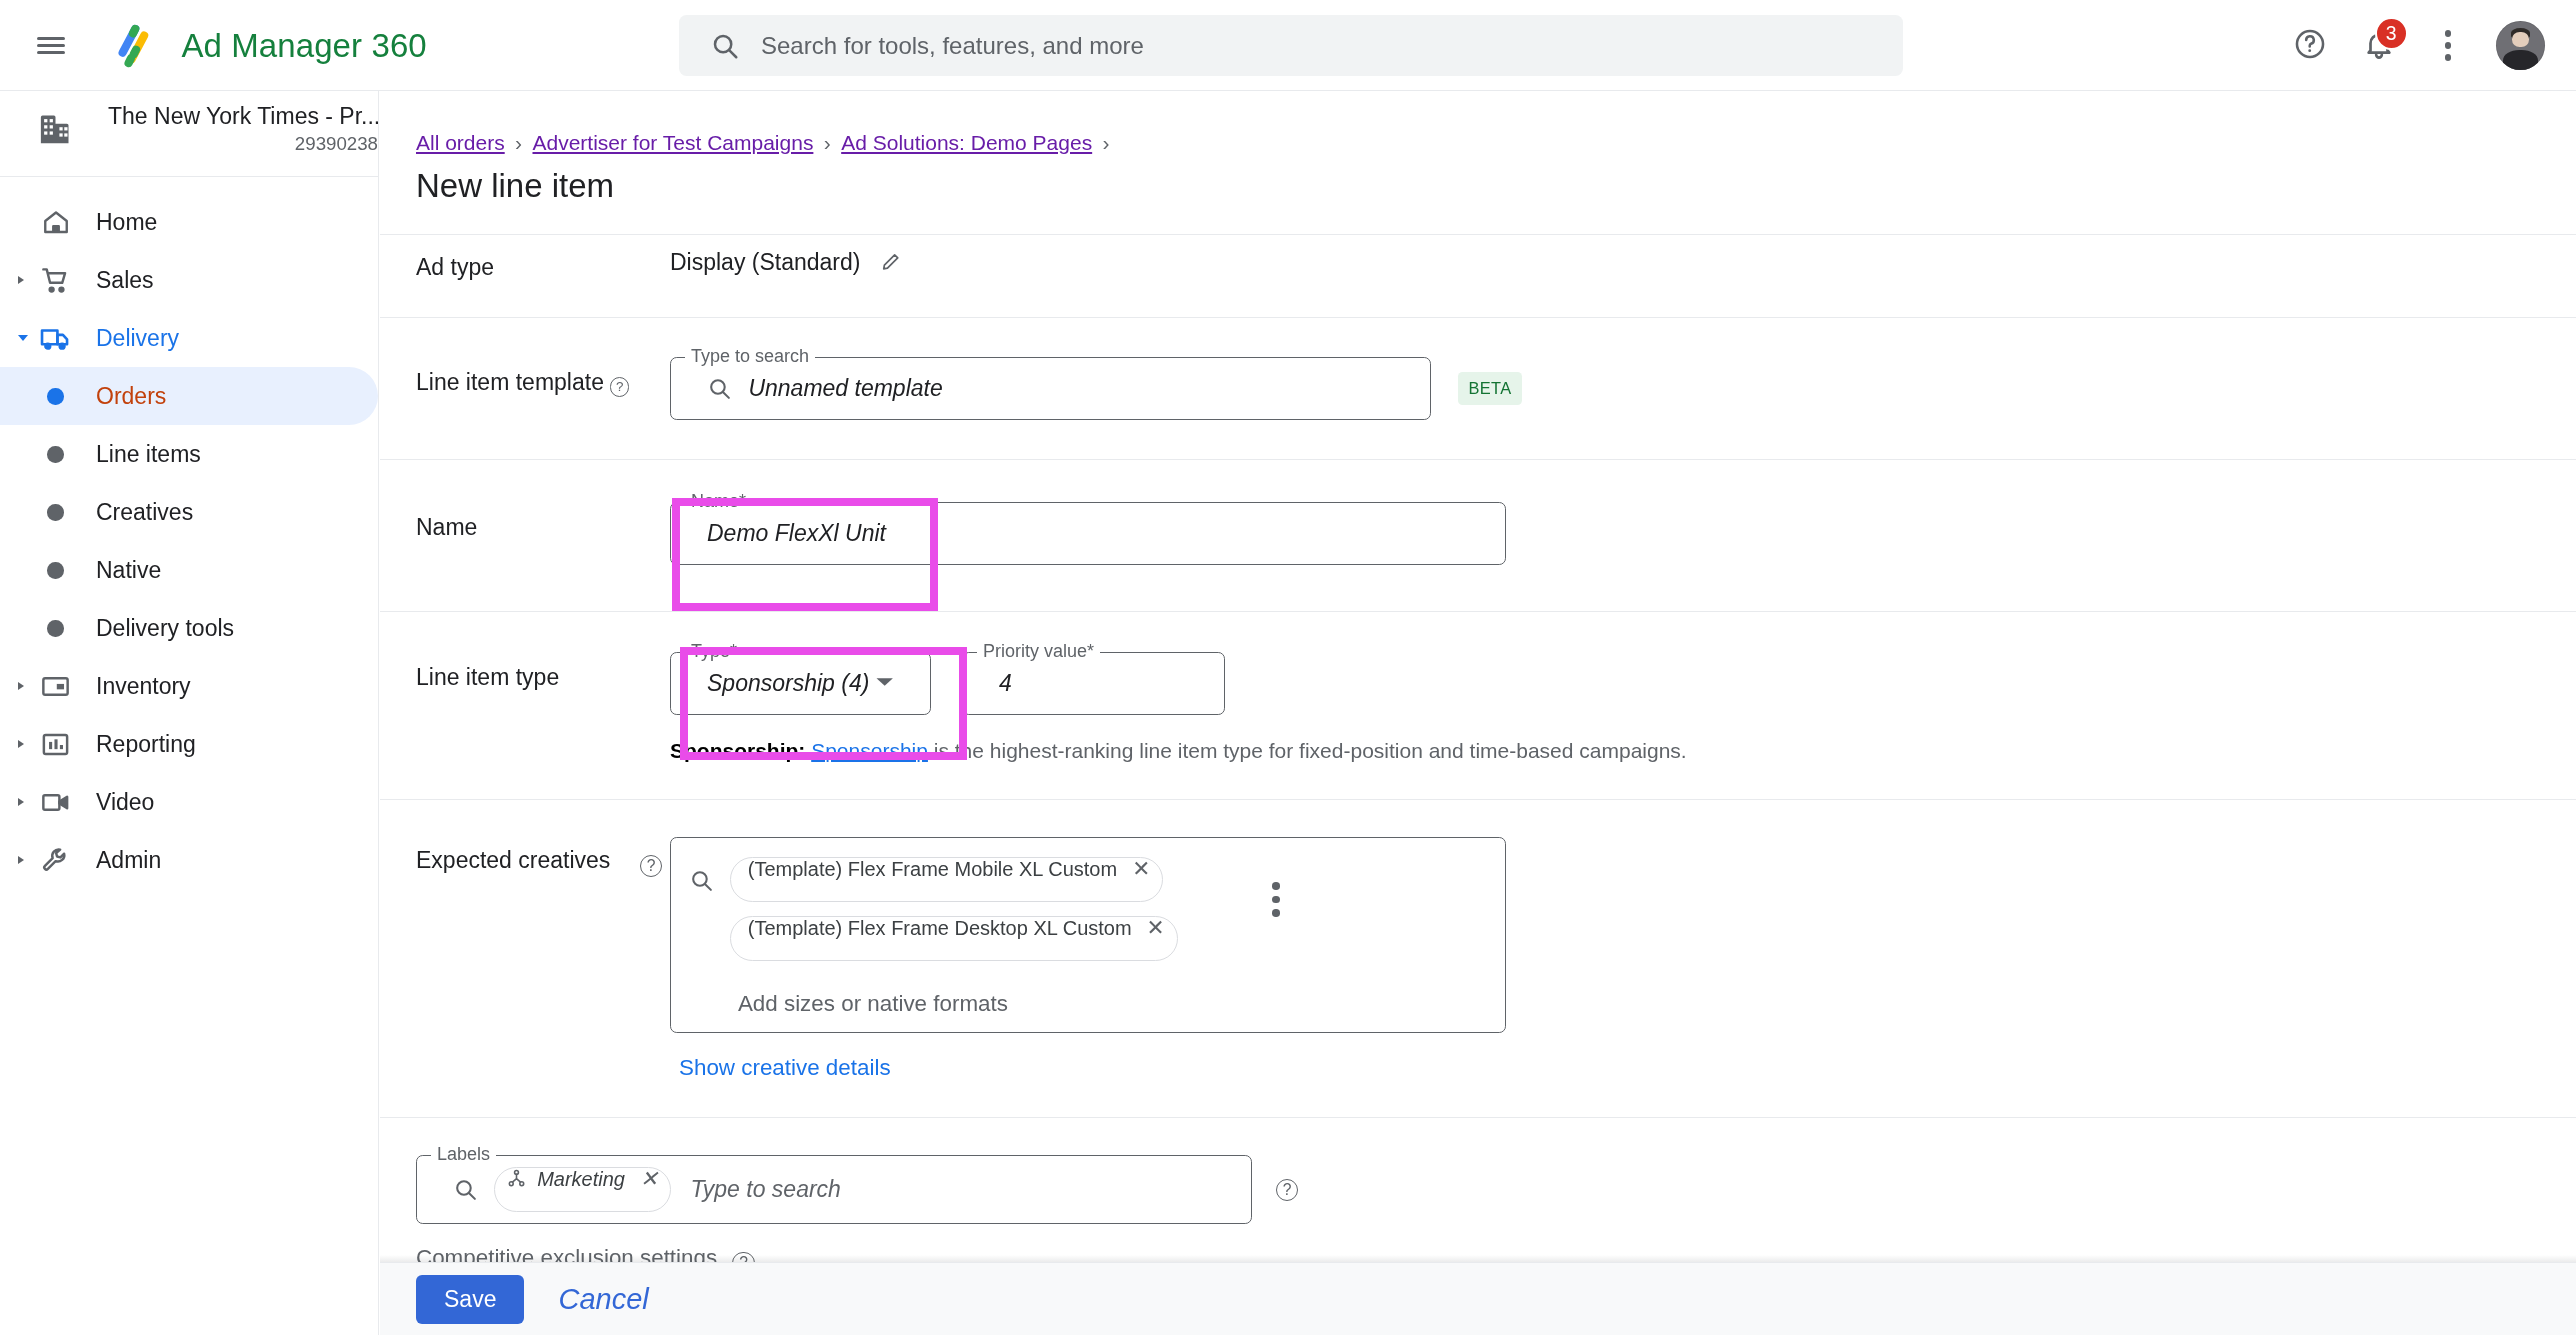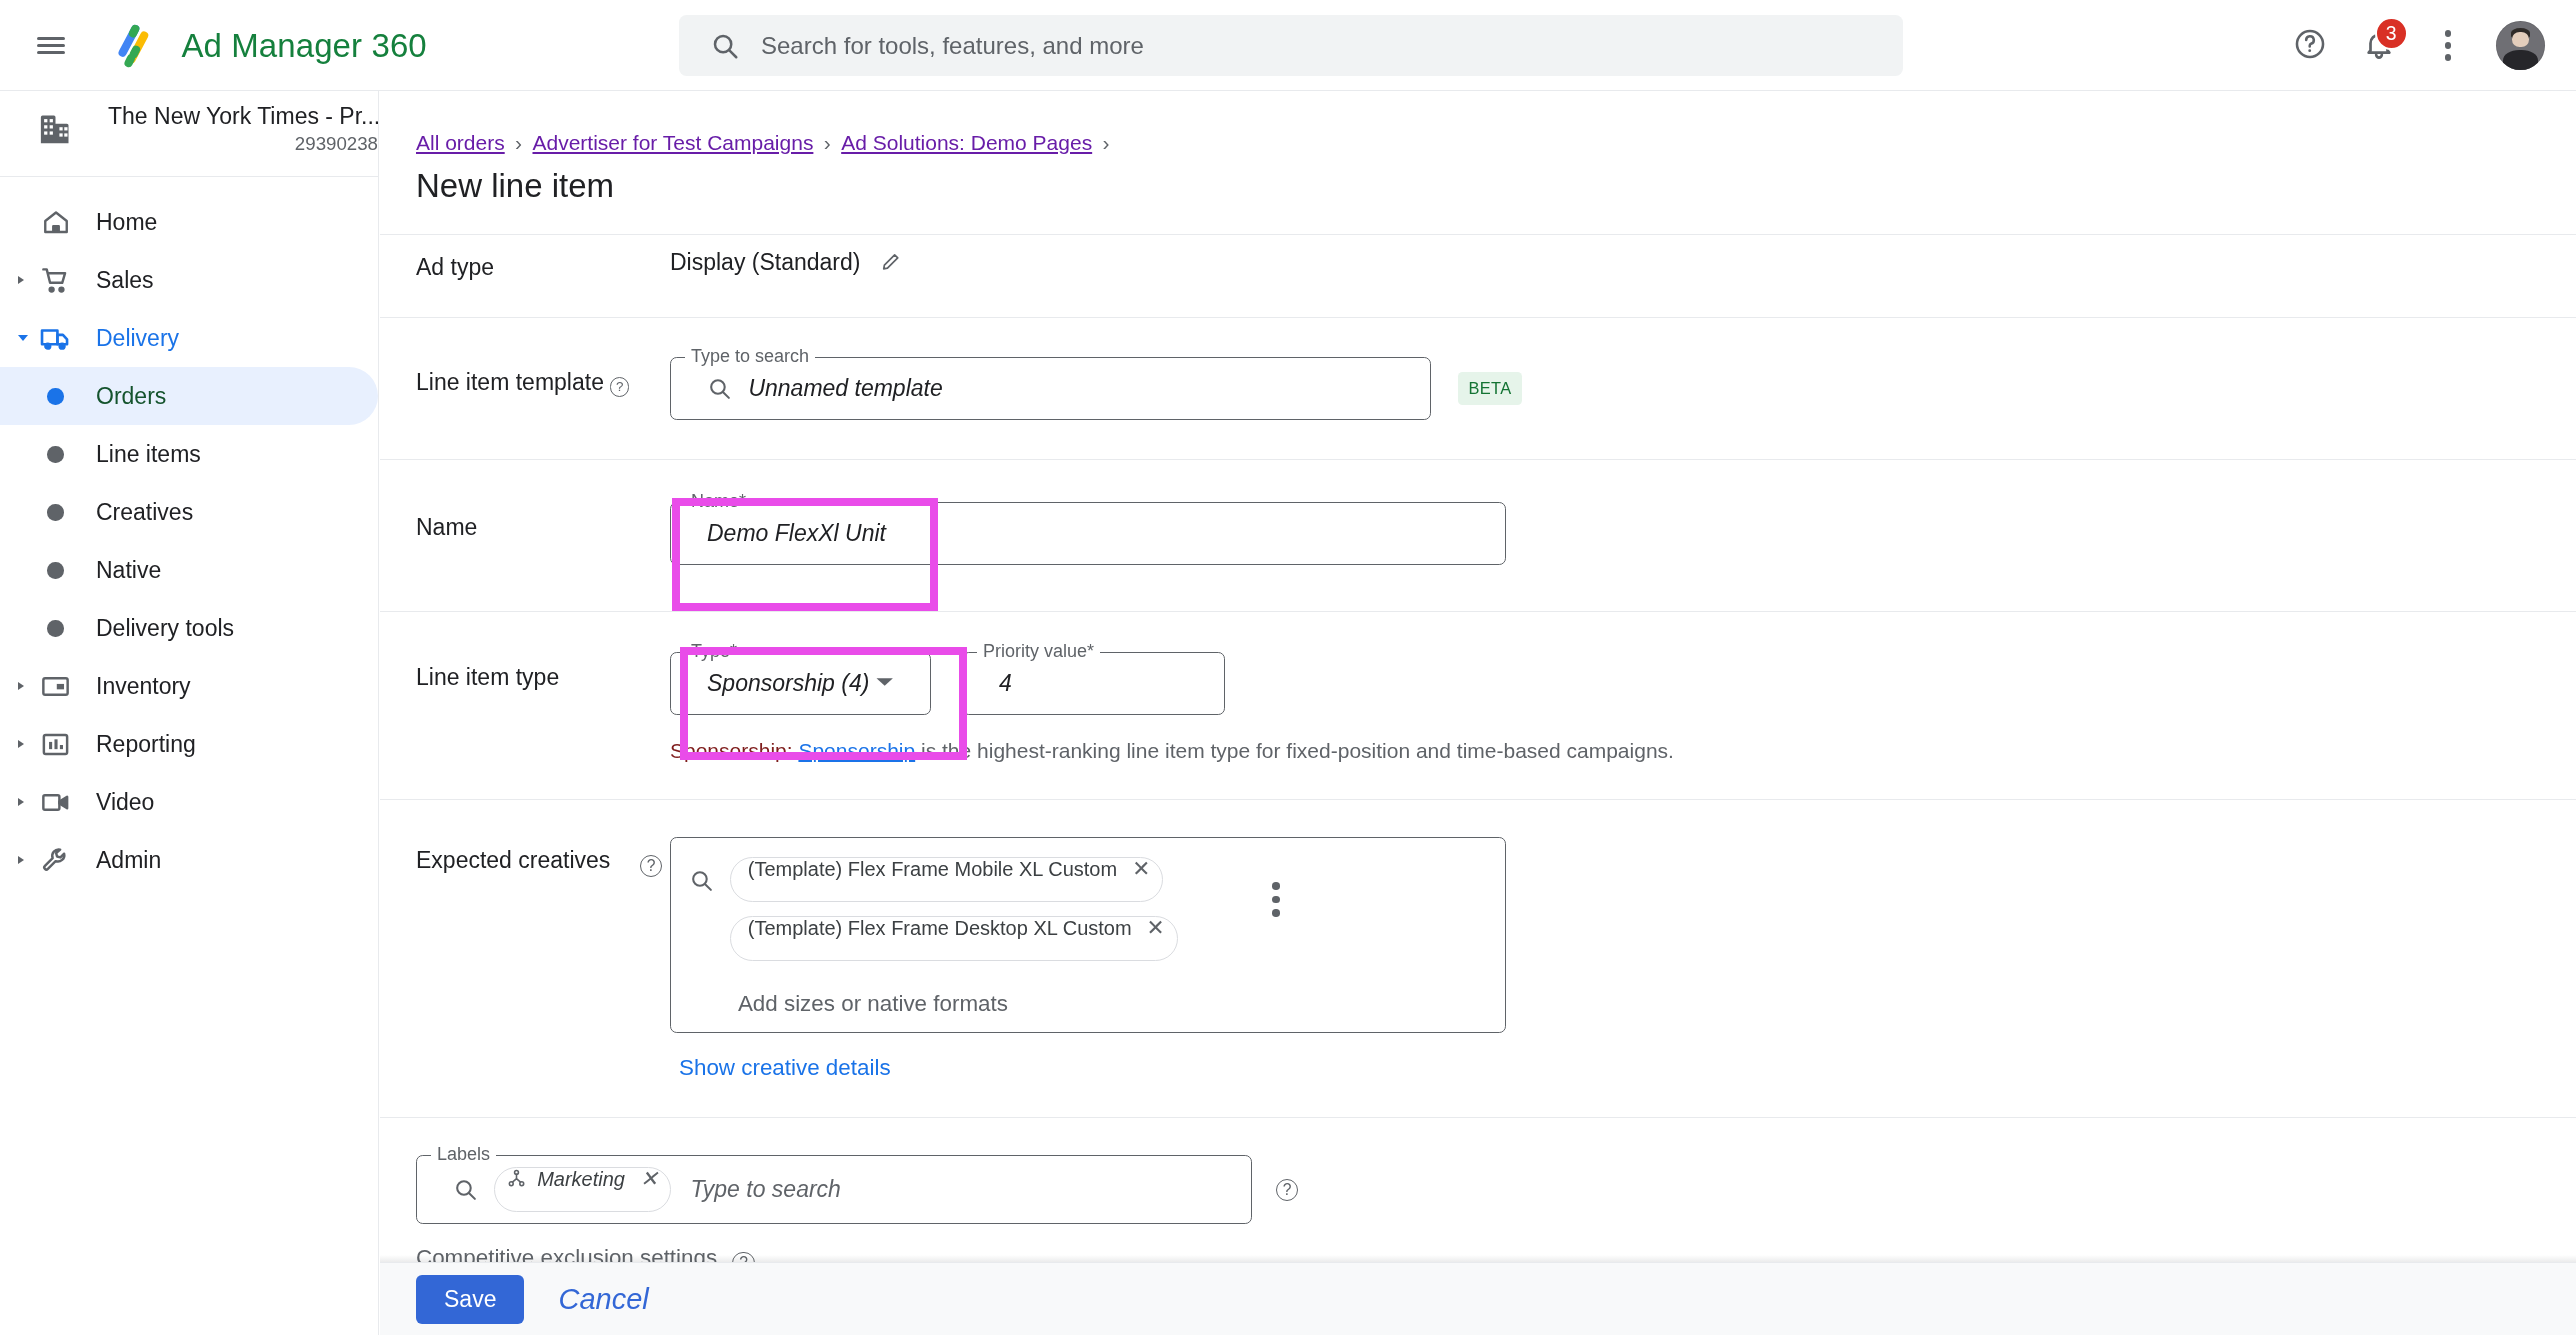--- a/index.html
+++ b/index.html
@@ -93,21 +93,21 @@
     position: absolute; left: 18px; width: 0; height: 0;
     border-left: 6.7px solid #5f6368; border-top: 4.5px solid transparent; border-bottom: 4.5px solid transparent;
   }
   .nav-item .caret.open {
     border-left: 5.2px solid transparent; border-right: 5.2px solid transparent;
     border-top: 6.7px solid #1a73e8; border-bottom: 0;
   }
   .nav-item .nic { position: absolute; left: 39px; width: 33px; height: 33px; display: flex; align-items: center; justify-content: center; }
   .nav-item .nlbl { margin-left: 96px; font-size: 23px; color: #202124; white-space: nowrap; }
   .nav-item.active { background: #e8f0fe; }
-  .nav-item.active .nlbl { color: #14532d; }
+  .nav-item.active .nlbl { color: #c2410c; }
   .nav-item.blue .nlbl { color: #1a73e8; }
   .dot { width: 16.4px; height: 16.4px; border-radius: 50%; background: #5f6368; }
   .dot.bl { background: #1a73e8; }
 
   
   .main { position: absolute; top: 91px; left: 380px; width: 2196px; height: 1245px; background: #fff; }
 
   .crumbs { padding: 40px 0 0 36px; font-size: 21px; white-space: nowrap; }
   .crumbs a { color: #681da8; text-decoration: underline; cursor: pointer; }
   .crumbs .sep { color: #5f6368; margin: 0 10.4px; text-decoration: none; display: inline-block; }
@@ -145,21 +145,21 @@
   }
   .chip .x { margin-left: 15px; font-size: 21.6px; color: #5f6368; cursor: pointer; line-height: 1; }
 
   .pill-beta {
     display: inline-flex; align-items: center; justify-content: center;
     height: 33px; padding: 0 10.4px; border-radius: 4.5px;
     background: #e6f4ea; color: #137333; font-size: 16.4px; letter-spacing: 0.4px;
   }
 
   .helper { font-size: 21px; color: #5f6368; margin-top: 21px; line-height: 1.4; }
-  .helper b { color: #7f1d1d; font-weight: 400; }
+  .helper b { color: #000000; font-weight: 700; }
   .helper a { color: #1a73e8; text-decoration: underline; cursor: pointer; }
 
   .linkblue { color: #1a73e8; font-size: 22.4px; text-decoration: none; cursor: pointer; display: inline-block; }
 
   .qmark {
     width: 22.4px; height: 22.4px; border: 1.5px solid #5f6368; border-radius: 50%;
     display: inline-flex; align-items: center; justify-content: center;
     font-size: 15.7px; color: #5f6368; line-height: 1; cursor: pointer;
   }
 

